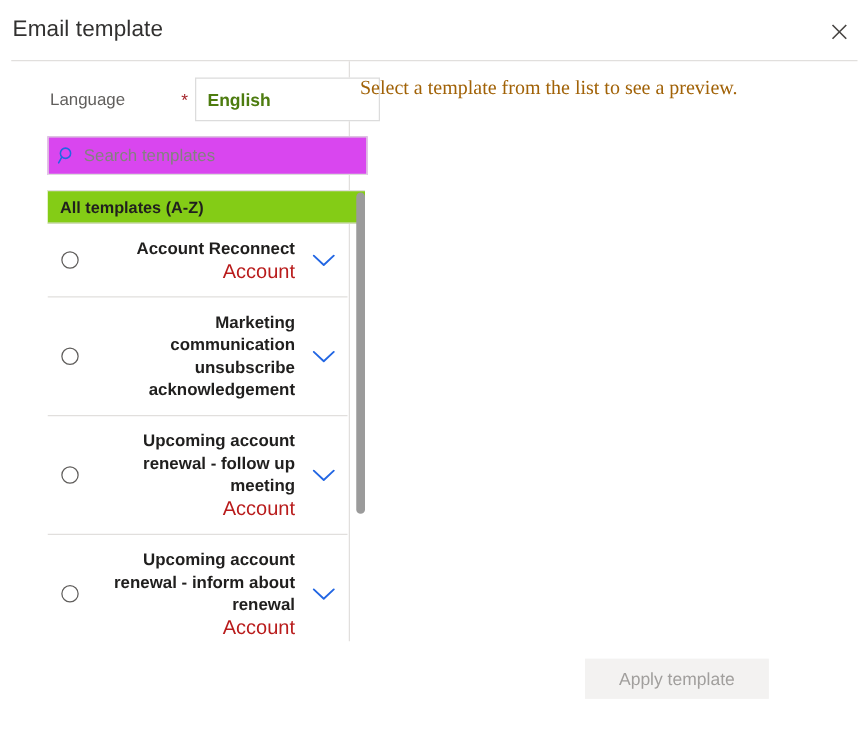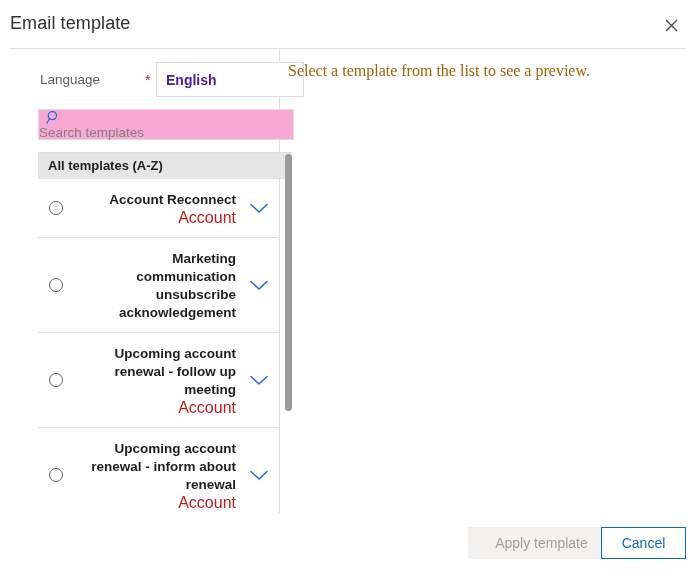--- a/index.html
+++ b/index.html
@@ -100,36 +100,36 @@
     width: 148px;
     height: 35px;
     box-sizing: border-box;
     border: 1px solid #dcdcdc;
     background: #fff;
     display: flex;
     align-items: center;
     padding-left: 9px;
     font-size: 14px;
     font-weight: 700;
-    color: #4c1d95;
+    color: #4d7c0f;
     cursor: pointer;
   }
 
   .search-box {
     position: absolute;
     left: 10px;
     top: 60px;
     width: 256px;
     height: 31px;
     box-sizing: border-box;
     border: 1px solid #dcdcdc;
-    background: #f9a8d4;
-    display: flex;
+    background: #d946ef;
+    display: flex;
+    align-items: center;
     cursor: text;
-    flex-direction: column;
   }
   .search-icon {
     width: 28px;
     display: flex;
     align-items: center;
     justify-content: center;
     flex: none;
   }
   .search-input {
     border: none;
@@ -149,21 +149,21 @@
     position: absolute;
     left: 10px;
     top: 103px;
     width: 254px;
     height: 363px;
     overflow: hidden;
   }
   .list-header {
     box-sizing: border-box;
     height: 27px;
-    background: #e5e5e5;
+    background: #84cc16;
     border-top: 1px solid #e1dfdd;
     border-bottom: 1px solid #e1dfdd;
     display: flex;
     align-items: center;
     padding-left: 10px;
     font-size: 13px;
     font-weight: 700;
     color: #201f1e;
   }
   .list-body {
@@ -401,14 +401,13 @@
     <div class="scrollbar-thumb" style="left:0; top:2px"></div>
   </div>
 </div>
 
 <div class="right-pane">
   <div class="preview-empty">Select a template from the list to see a preview.</div>
 </div>
 
 <div class="footer">
   <div class="btn btn-apply">Apply template</div>
-  <div class="btn btn-cancel">Cancel</div>
 </div>
 
 </body></html>

